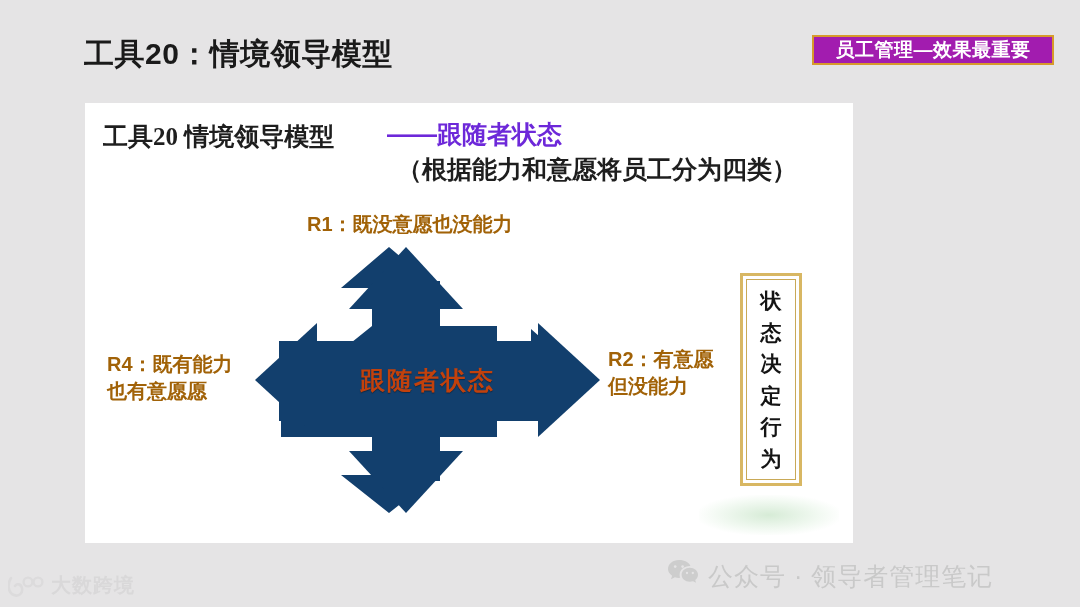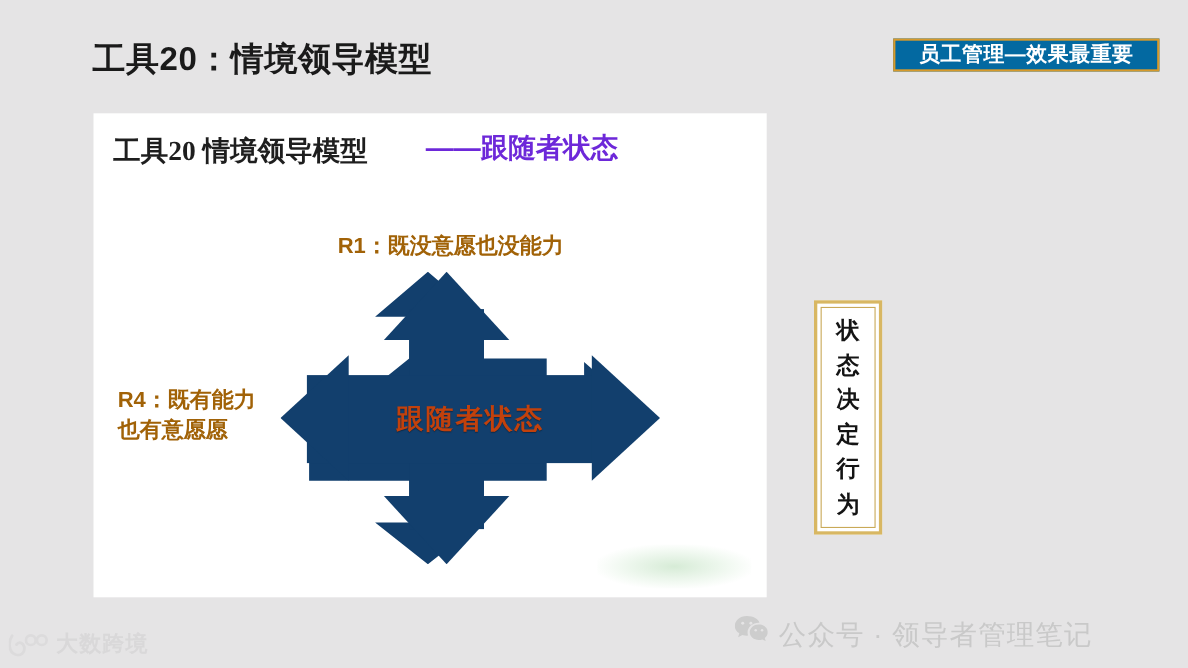--- a/index.html
+++ b/index.html
@@ -28,38 +28,38 @@
     white-space: nowrap;
   }
 
   
   #topic-badge {
     position: absolute;
     left: 812px;
     top: 35px;
     width: 242px;
     height: 30px;
-    background: #0369a1;
+    background: #a21caf;
     border: 2px solid #d79a2b;
     color: #ffffff;
     font-size: 19px;
     font-weight: bold;
     line-height: 26px;
     text-align: center;
     letter-spacing: 0.5px;
     white-space: normal;
     overflow: visible;
   }
 
   
   #content-card {
     position: absolute;
     left: 85px;
     top: 103px;
-    width: 612px;
+    width: 768px;
     height: 440px;
     background: #ffffff;
   }
 
   
   #card-watermark {
     position: absolute;
     right: 14px;
     bottom: 8px;
     width: 140px;
@@ -212,23 +212,26 @@
 <div id="topic-badge">员工管理—效果最重要</div>
 
 <div id="content-card">
 
   <div id="card-watermark"></div>
 
   <div id="diagram-heading">工具20 情境领导模型</div>
 
   <div id="diagram-subheading-1">——跟随者状态</div>
 
+  <div id="diagram-subheading-2">（根据能力和意愿将员工分为四类）</div>
 
   <div class="quad-label" id="label-r1">R1：既没意愿也没能力</div>
 
+  <div class="quad-label" id="label-r2">R2：有意愿
+但没能力</div>
 
 
   <div class="quad-label" id="label-r4">R4：既有能力
 也有意愿愿</div>
 
   <div id="arrow-cross">
     <svg viewBox="0 0 345 266" xmlns="http://www.w3.org/2000/svg" aria-hidden="true">
       <path d="M 117 79
                L 117 41
                L 86 41

